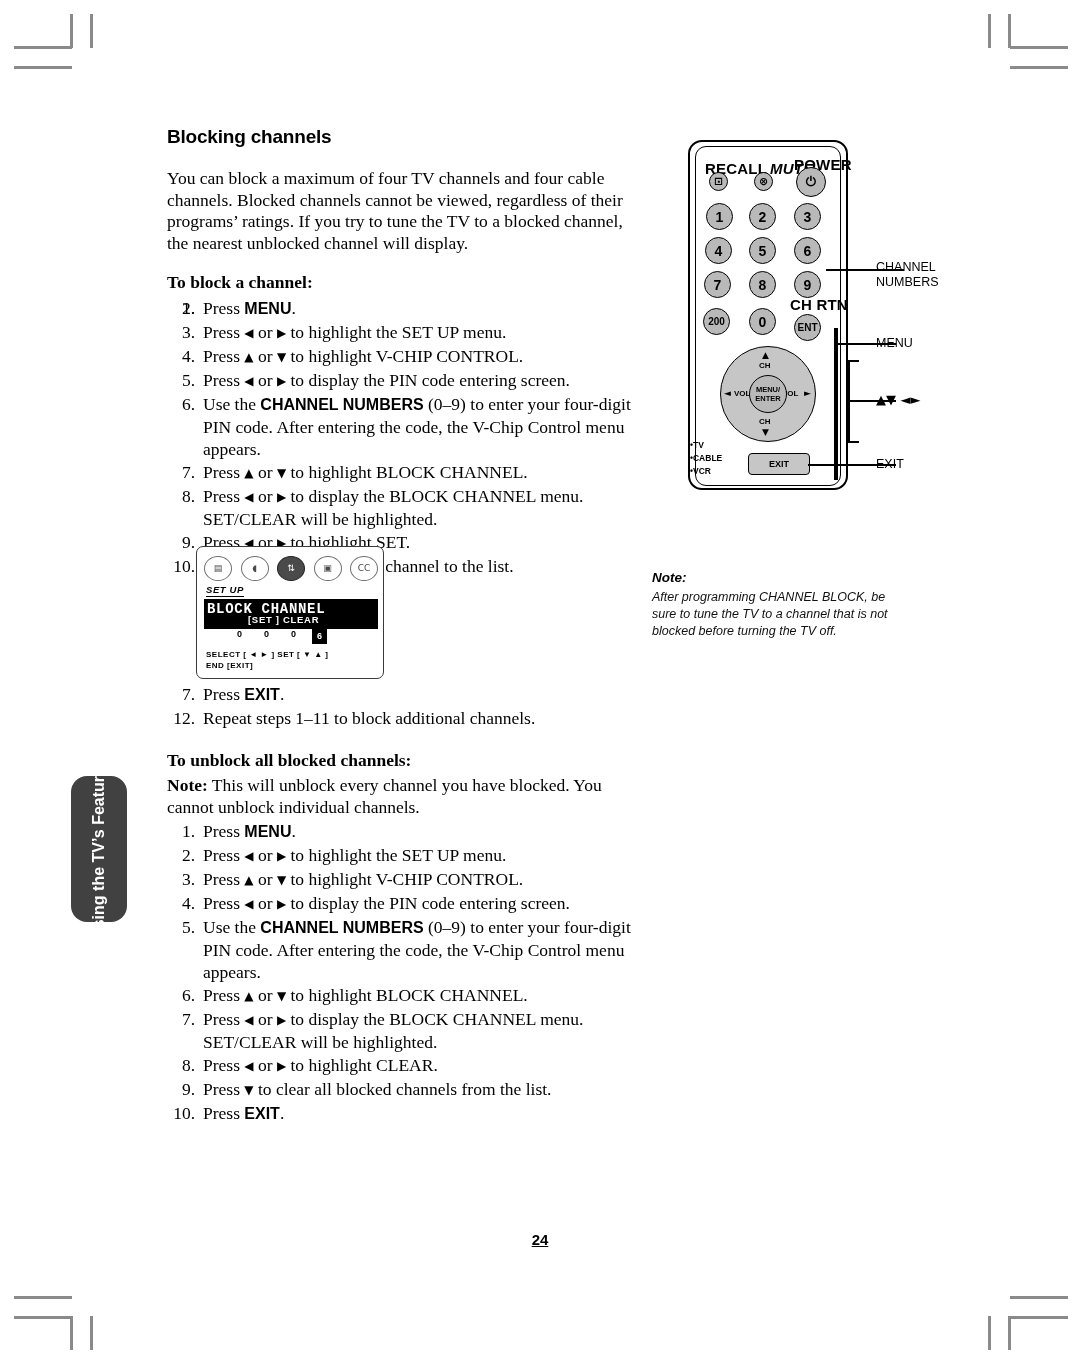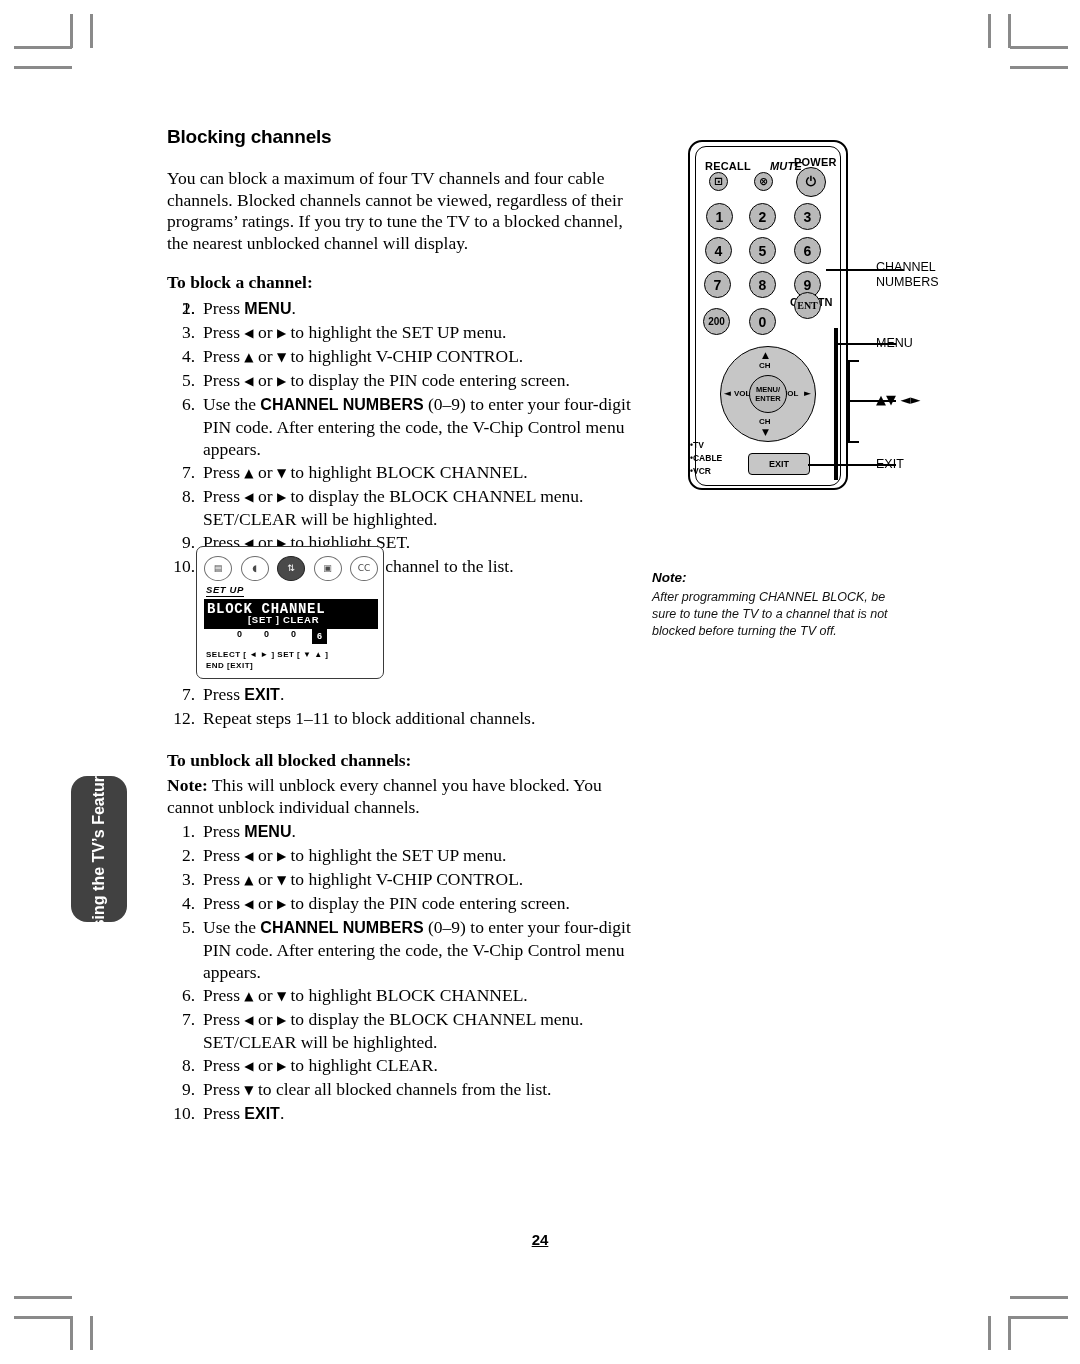--- a/index.html
+++ b/index.html
@@ -128,21 +128,21 @@
   #remote-body{
     position:absolute;left:40px;top:12px;width:160px;height:350px;
     border:2.4px solid #000;border-radius:14px;background:#fff;box-sizing:border-box;
   }
   #remote-inner{
     position:absolute;left:47px;top:18px;width:146px;height:340px;
     border:1.2px solid #000;border-radius:11px;box-sizing:border-box;
   }
   .rlabel{
     position:absolute;font-family:"Liberation Sans", sans-serif;
-    font-weight:bold;font-size:11px;color:#000;letter-spacing:0.2px;
+    font-weight:bold;font-size:15px;color:#000;letter-spacing:0.2px;
   }
   .rbtn{
     position:absolute;border-radius:50%;
     background:#b9b9b9;border:1.6px solid #000;
     display:flex;align-items:center;justify-content:center;
     font-family:"Liberation Sans", sans-serif;font-weight:bold;color:#000;
     box-sizing:border-box;
   }
   .rbtn.num{width:27px;height:27px;font-size:14px;}
   .rbtn.small{width:19px;height:19px;font-size:11px;
@@ -311,21 +311,21 @@
   <div class="rbtn num" style="left:146px;top:109px;">6</div>
 
   <div class="rbtn num" style="left:56px;top:143px;">7</div>
   <div class="rbtn num" style="left:101px;top:143px;">8</div>
   <div class="rbtn num" style="left:146px;top:143px;">9</div>
 
   <div class="rlabel" style="left:142px;top:168px;text-align:right;">CH RTN</div>
 
   <div class="rbtn num hundred" style="left:55px;top:180px;">200</div>
   <div class="rbtn num" style="left:101px;top:180px;">0</div>
-  <div class="rbtn num hundred" style="left:146px;top:164px;font-family:Liberation Serif, serif;">ENT</div>
+  <div class="rbtn num hundred" style="left:146px;top:186px;">ENT</div>
 
   <div id="dpad">
     <div class="ring"></div>
     <div class="tri" style="left:42px;top:4px;">▲</div>
     <div class="cap" style="left:39px;top:15px;">CH</div>
     <div class="tri" style="left:4px;top:42px;">◄</div>
     <div class="cap" style="left:14px;top:43px;">VOL</div>
     <div class="tri" style="left:84px;top:42px;">►</div>
     <div class="cap" style="left:62px;top:43px;">VOL</div>
     <div class="cap" style="left:39px;top:71px;">CH</div>

